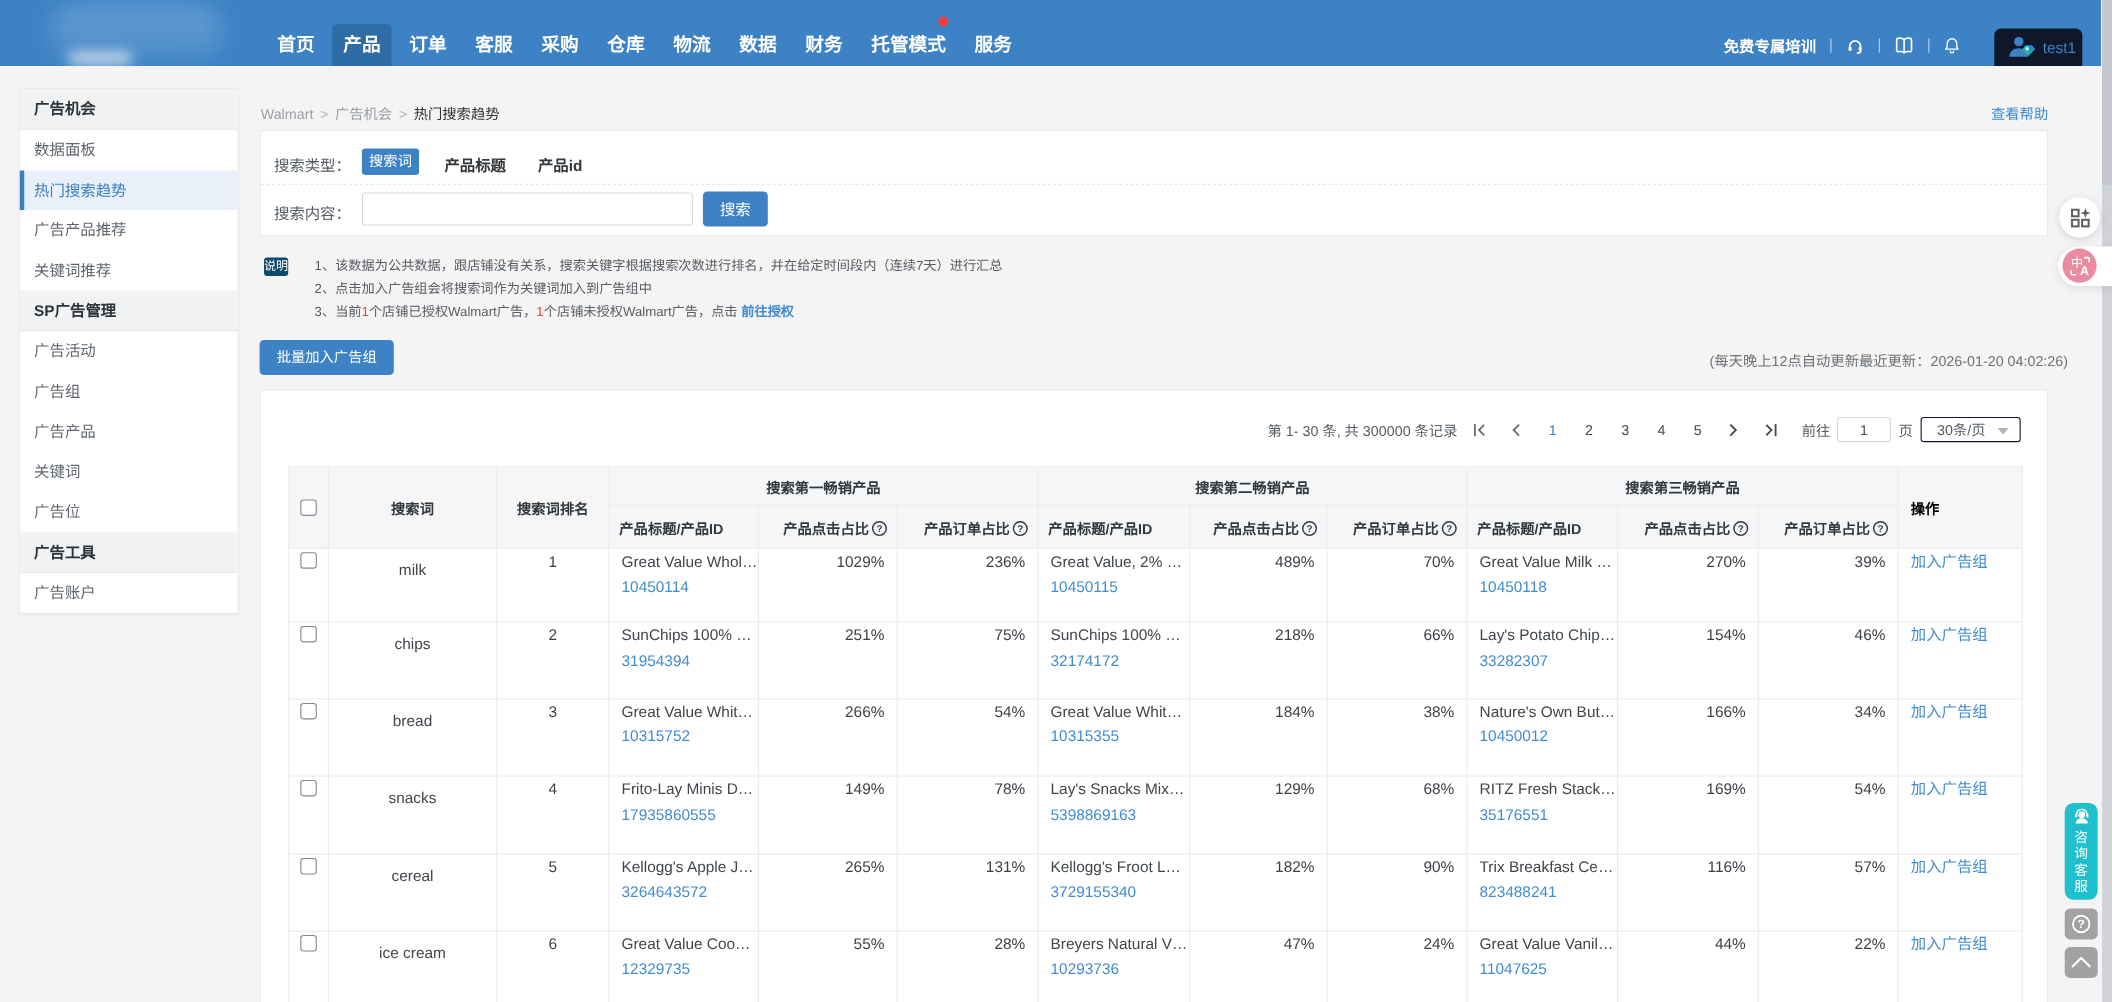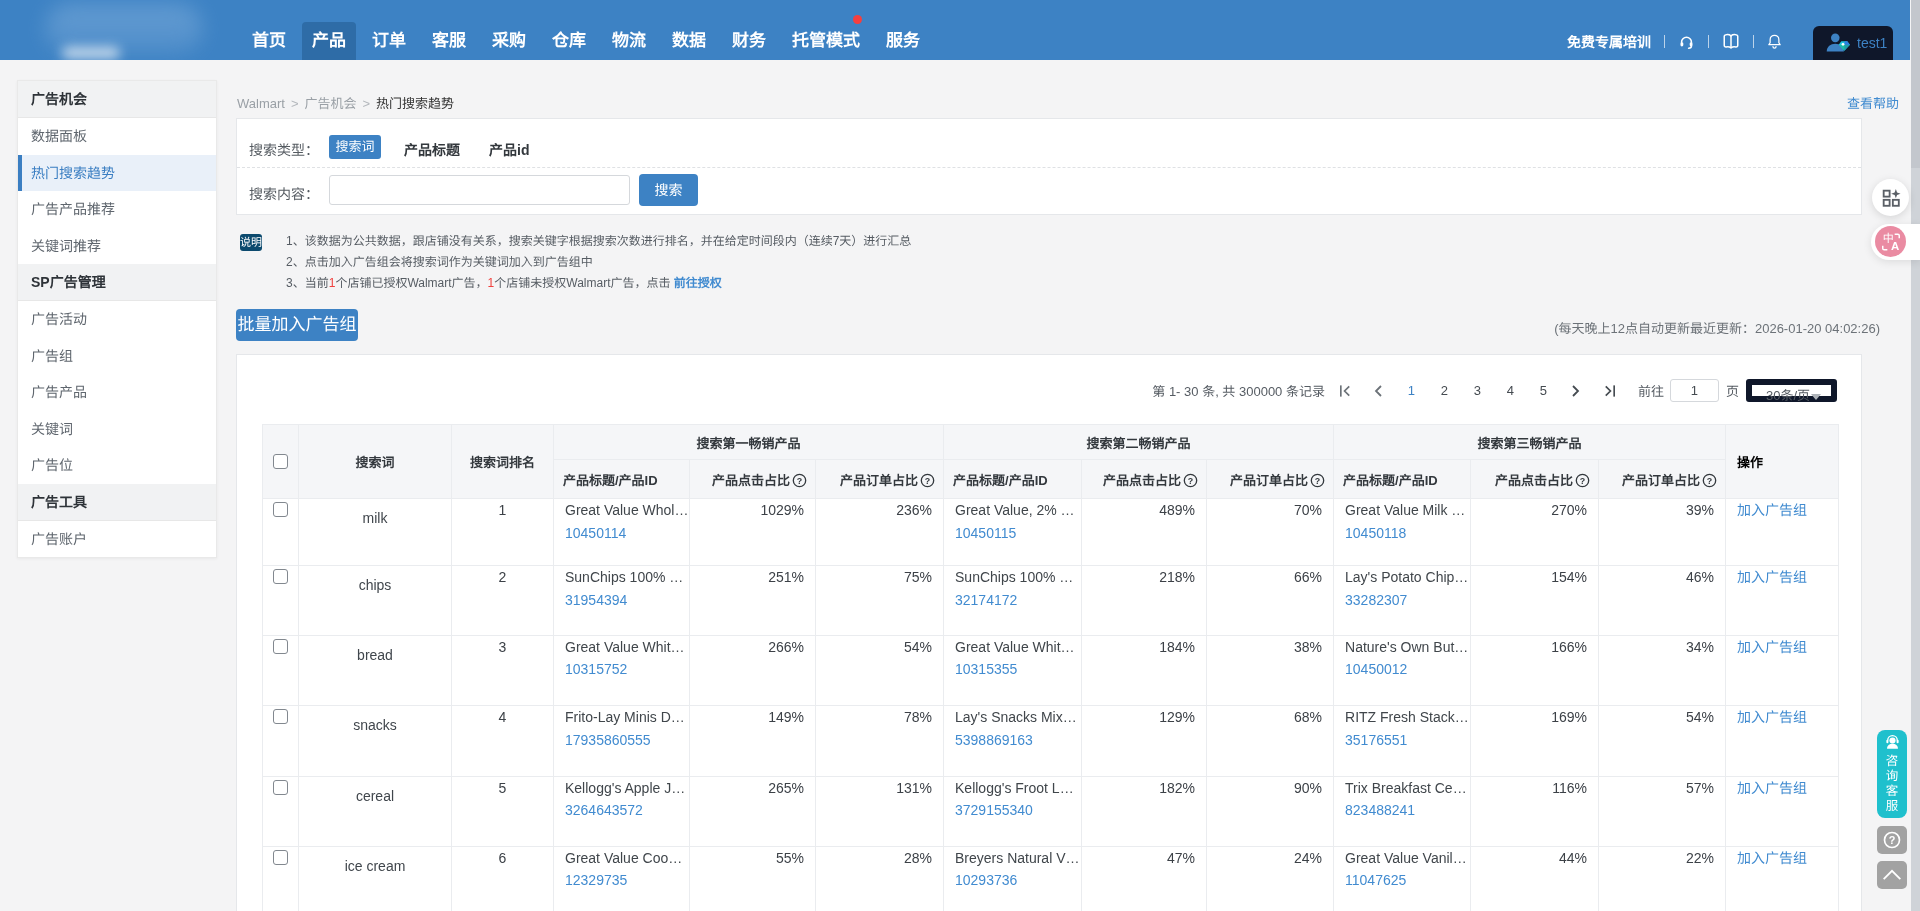--- a/index.html
+++ b/index.html
@@ -29,48 +29,48 @@
 #side { position:absolute; left:17px; top:80px; width:200px; background:#fff; border:1px solid #e9e9e9; box-shadow:0 1px 3px rgba(0,0,0,.05); }
 #side .hd { height:37px; line-height:36px; background:#f1f2f3; border-bottom:1px solid #e7e7e7; font-weight:bold; color:#2e3338; padding-left:13px; font-size:14px; }
 #side .it { height:36.5px; line-height:36.5px; color:#5f666e; padding-left:13px; font-size:14px; cursor:pointer; }
 #side .it.on { background:#e9f0f9; border-left:4px solid #3a7ec2; color:#3a7ec2; padding-left:9px; }
 #side .hp { height:37px; line-height:36px; border-top:1px solid #e7e7e7; color:#3a7ec2; font-weight:bold; text-align:center; font-size:14px; }
 
 
 #bc { position:absolute; left:237px; top:93px; font-size:13px; color:#9aa0a6; }
 #bc .s { margin:0 6px; color:#b3b7bc; }
 #bc .cur { color:#333; }
-#helpL { position:absolute; left:1810px; top:93px; color:#418bd0; font-size:13px;margin-left:37px; }
+#helpL { position:absolute; left:1810px; top:93px; color:#418bd0; font-size:13px; }
 
 #fcard { position:absolute; left:236px; top:118px; width:1626px; height:97px; background:#fff; border:1px solid #e5e7ea; }
 #fcard .lb { position:absolute; left:12px; color:#555b61; font-size:14px; }
 .tabsel { position:absolute; left:92px; top:16px; width:52px; height:24px; background:#3d82c4; color:#fff; text-align:center; line-height:24px; border-radius:3px; font-size:13px; }
 .tabtx { position:absolute; top:20px; font-weight:bold; color:#33383d; font-size:14px; }
 #dash { position:absolute; left:0px; top:48px; width:1624px; border-top:1px dashed #dfe1e4; }
 #sin { position:absolute; left:92px; top:56px; width:301px; height:30px; border:1px solid #d5d8dc; border-radius:3px; background:#fff; }
 #sbtn { position:absolute; left:402px; top:55px; width:59px; height:32px; background:#3d82c4; color:#fff; border-radius:4px; text-align:center; line-height:32px; font-size:14px; }
 
 #notice { position:absolute; left:240px; top:234px; }
 #ntag { position:absolute; left:0; top:0; width:22px; height:17px; background:#0c4a6e; border-radius:3px; color:#fff; font-size:11px; text-align:center; line-height:17px; }
 #nlines { position:absolute; left:46px; top:-3px; width:1200px; color:#565c63; font-size:12px; line-height:21px; white-space:nowrap; }
 #nlines .r { color:#f0413e; }
 #nlines .lk { color:#418bd0;font-weight:bold; }
 
-#batch { position:absolute; left:236px; top:309px; width:122px; height:32px; background:#3d82c4; color:#fff; border-radius:4px; text-align:center; line-height:32px; font-size:17px; }
+#batch { position:absolute; left:236px; top:309px; width:122px; height:32px; background:#3d82c4; color:#fff; border-radius:4px; text-align:center; line-height:32px; font-size:13px; }
 #upd { position:absolute; right:40px; top:318px; color:#6c7278; font-size:13px; }
 
 
 #tcard { position:absolute; left:236px; top:354px; width:1626px; height:600px; background:#fff; border:1px solid #e5e7ea; }
 #pager { position:absolute; right:24px; top:24px; height:23px; display:flex; align-items:center; color:#565c63; font-size:13px; }
 #pager .pg { width:33px; text-align:center; color:#454b51; cursor:pointer; }
 #pager .pg.on { color:#3d82c4; }
 #pager .ar { width:33px; text-align:center; }
 #pager svg { vertical-align:middle; }
 #pin { width:49px; height:23px; border:1px solid #d5d8dc; border-radius:3px; text-align:center; line-height:21px; margin:0 7px 0 6px; color:#454b51; }
-#psel { width:91px; height:23px; border:6px solid #0f172a; border-radius:3px; line-height:21px; margin-left:7px; color:#565c63; font-size:13px; padding-left:14px; position:relative; }
+#psel { width:91px; height:23px; border:1px solid #0f172a; border-radius:3px; line-height:21px; margin-left:7px; color:#565c63; font-size:13px; padding-left:14px; position:relative; }
 #psel .car { position:absolute; right:10px; top:9px; width:0; height:0; border-left:5px solid transparent; border-right:5px solid transparent; border-top:6px solid #aeb3b9; }
 
 table { border-collapse:collapse; table-layout:fixed; position:absolute; left:25px; top:69px; width:1576px; background:#fff; }
 th,td { border:1px solid #eaecef; font-size:14px; }
 thead th { font-size:13px; }
 thead th { background:#f5f6f8; color:#33383d; font-weight:bold; }
 thead tr.r1 th { height:35px; }
 thead tr.r2 th { height:39px; }
 td { height:70.5px; vertical-align:top; padding-top:1px; line-height:20px; }
 tbody tr:first-child td { height:67px; }

